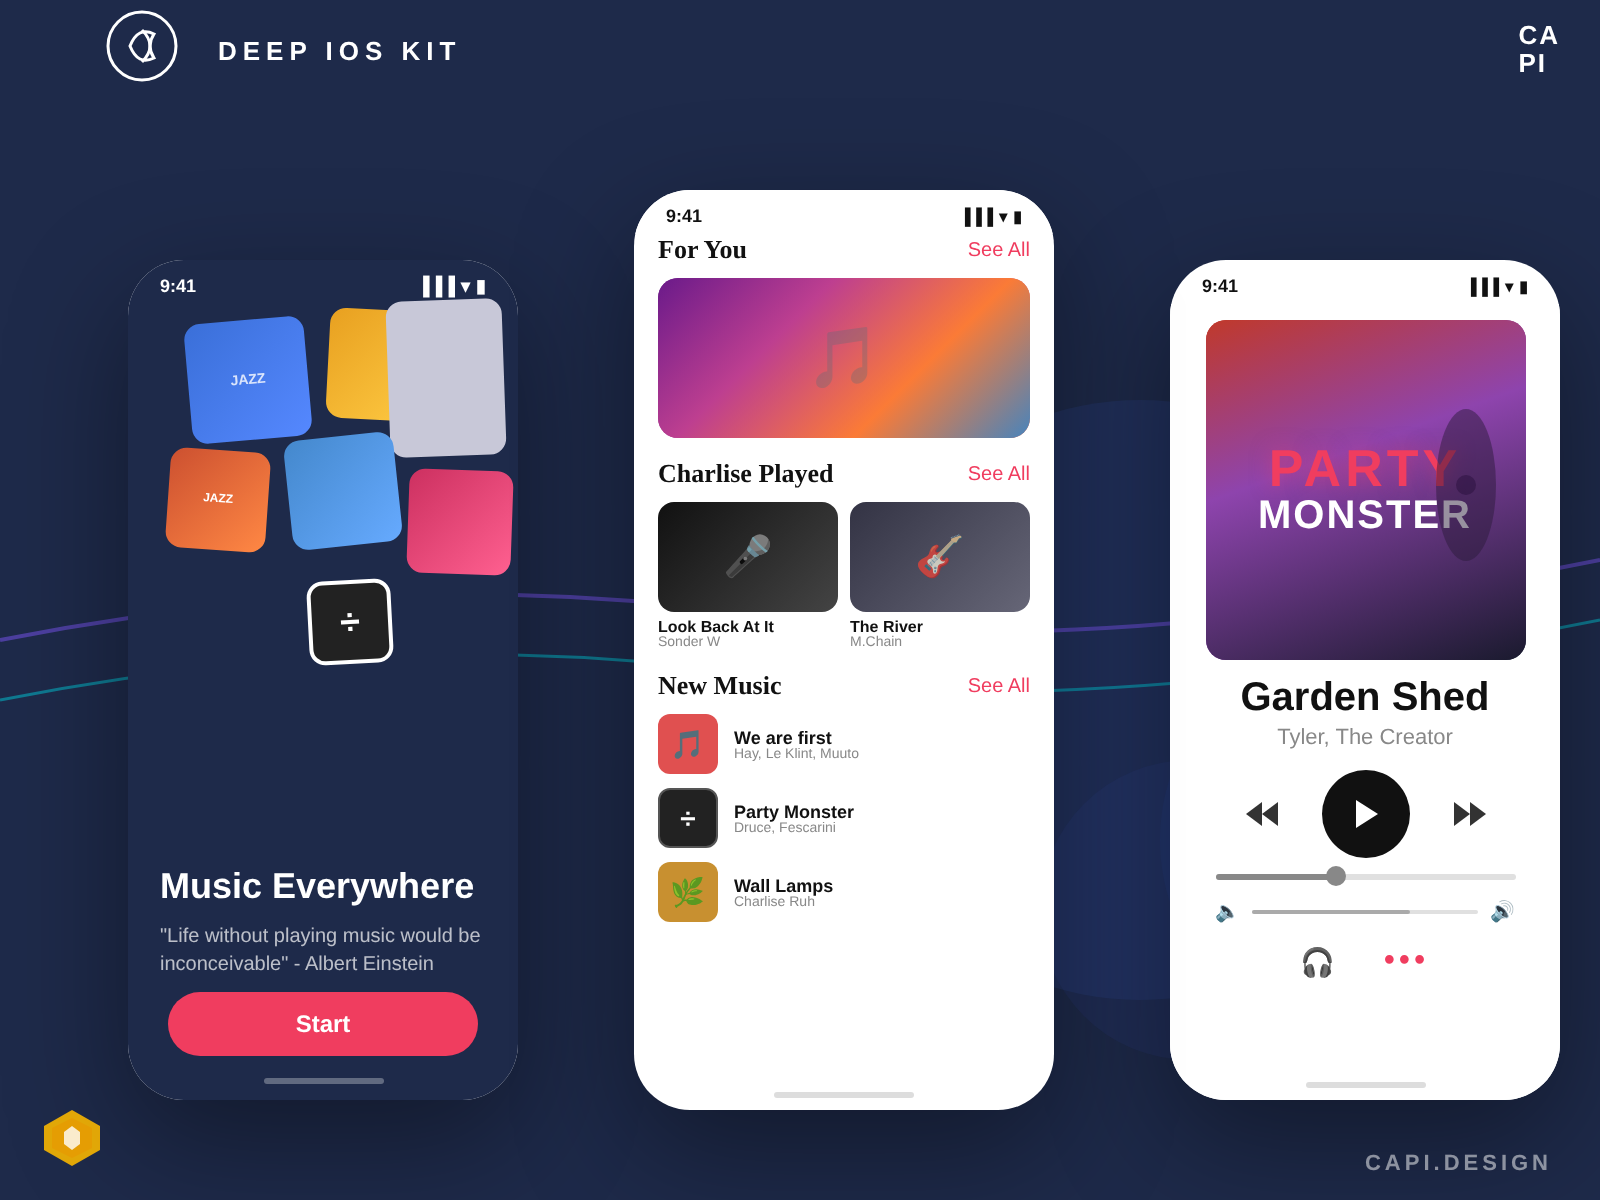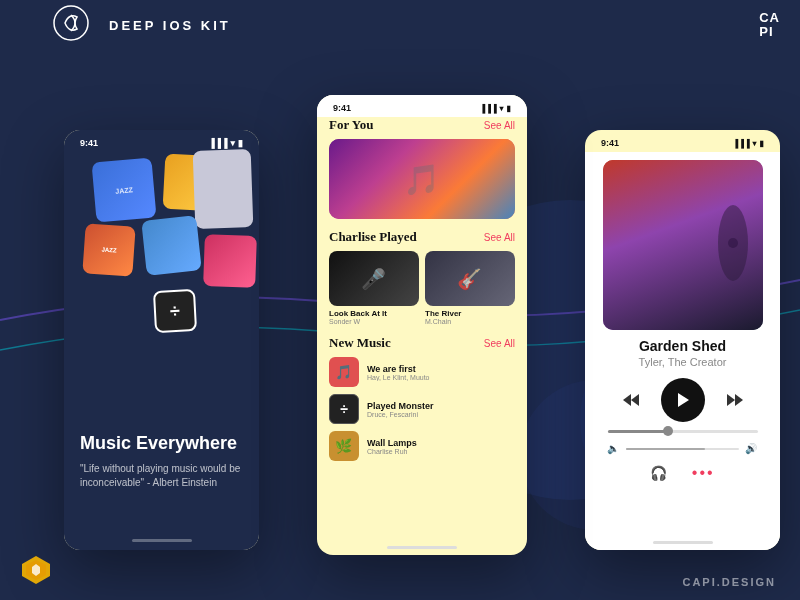--- a/index.html
+++ b/index.html
@@ -87,22 +87,22 @@
       bottom: 0;
       display: flex;
       justify-content: center;
       align-items: center;
       gap: 14px;
       z-index: 5;
     }
 
     
     .phone {
-      background: #fef9c3;
-      border-radius: 16px;
+      background: #ffffff;
+      border-radius: 28px;
       box-shadow: 0 20px 60px rgba(0,0,0,0.4);
       overflow: hidden;
       position: relative;
       flex-shrink: 0;
       margin-left: 44px;
     }
     .phone-left {
       width: 195px;
       height: 420px;
       margin-top: 30px;
@@ -366,21 +366,21 @@
       line-height: 1;
       text-shadow: 0 0 10px rgba(240,61,95,0.5);
     }
     .album-monster-text {
       color: white;
       font-size: 20px;
       font-weight: 900;
       letter-spacing: 1px;
     }
     .now-playing-title {
-      font-size: 14px;
+      font-size: 20px;
       font-weight: 800;
       color: #111;
       margin-bottom: 2px;
     }
     .now-playing-artist {
       font-size: 11px;
       color: #888;
       margin-bottom: 10px;
     }
     .player-controls {
@@ -520,20 +520,21 @@
           <span style="color:white;font-size:18px;font-weight:900;">÷</span>
         </div>
       </div>
 
       <div class="phone1-text">
         <div class="phone1-main-title">Music Everywhere</div>
         <div class="phone1-quote">"Life without playing music would be inconceivable"
 - Albert Einstein</div>
       </div>
 
+      <div class="start-btn">Start</div>
       <div class="phone1-bottom-bar"></div>
     </div>
   </div>
 
   <div class="phone phone-center">
     <div class="status-bar dark" style="background:white;">
       <span>9:41</span>
       <div class="status-icons">
         <span style="font-size:8px;">▐▐▐</span>
         <span style="font-size:8px;">▾</span>
@@ -586,21 +587,21 @@
           <div class="music-info">
             <div class="music-name">We are first</div>
             <div class="music-artists">Hay, Le Klint, Muuto</div>
           </div>
         </div>
         <div class="music-item">
           <div class="music-thumb" style="background:#222;display:flex;align-items:center;justify-content:center;border:1px solid #555;">
             <span style="font-size:14px;color:white;font-weight:900;">÷</span>
           </div>
           <div class="music-info">
-            <div class="music-name">Played Monster</div>
+            <div class="music-name">Party Monster</div>
             <div class="music-artists">Druce, Fescarini</div>
           </div>
         </div>
         <div class="music-item">
           <div class="music-thumb" style="background:#c89030;display:flex;align-items:center;justify-content:center;">
             <span style="font-size:14px;">🌿</span>
           </div>
           <div class="music-info">
             <div class="music-name">Wall Lamps</div>
             <div class="music-artists">Charlise Ruh</div>
@@ -617,20 +618,24 @@
       <div class="status-icons">
         <span style="font-size:8px;">▐▐▐</span>
         <span style="font-size:8px;">▾</span>
         <span style="font-size:8px;">▮</span>
       </div>
     </div>
     <div class="phone3-inner">
 
       <div class="now-playing-album">
         <div style="position:absolute;inset:0;background:linear-gradient(160deg,#c0392b 0%,#8e44ad 40%,#1a1a2e 100%);"></div>
+        <div style="position:relative;z-index:1;text-align:center;">
+          <div class="album-party-text">PARTY</div>
+          <div class="album-monster-text">MONSTER</div>
+        </div>
         <div style="position:absolute;right:10px;top:50%;transform:translateY(-50%);z-index:1;opacity:0.6;">
           <svg width="40" height="80" viewBox="0 0 40 80">
             <ellipse cx="20" cy="40" rx="15" ry="38" fill="#2a1a3a" opacity="0.8"></ellipse>
             <circle cx="20" cy="40" r="5" fill="#1a0a2a"></circle>
           </svg>
         </div>
       </div>
 
       <div class="now-playing-title">Garden Shed</div>
       <div class="now-playing-artist">Tyler, The Creator</div>

